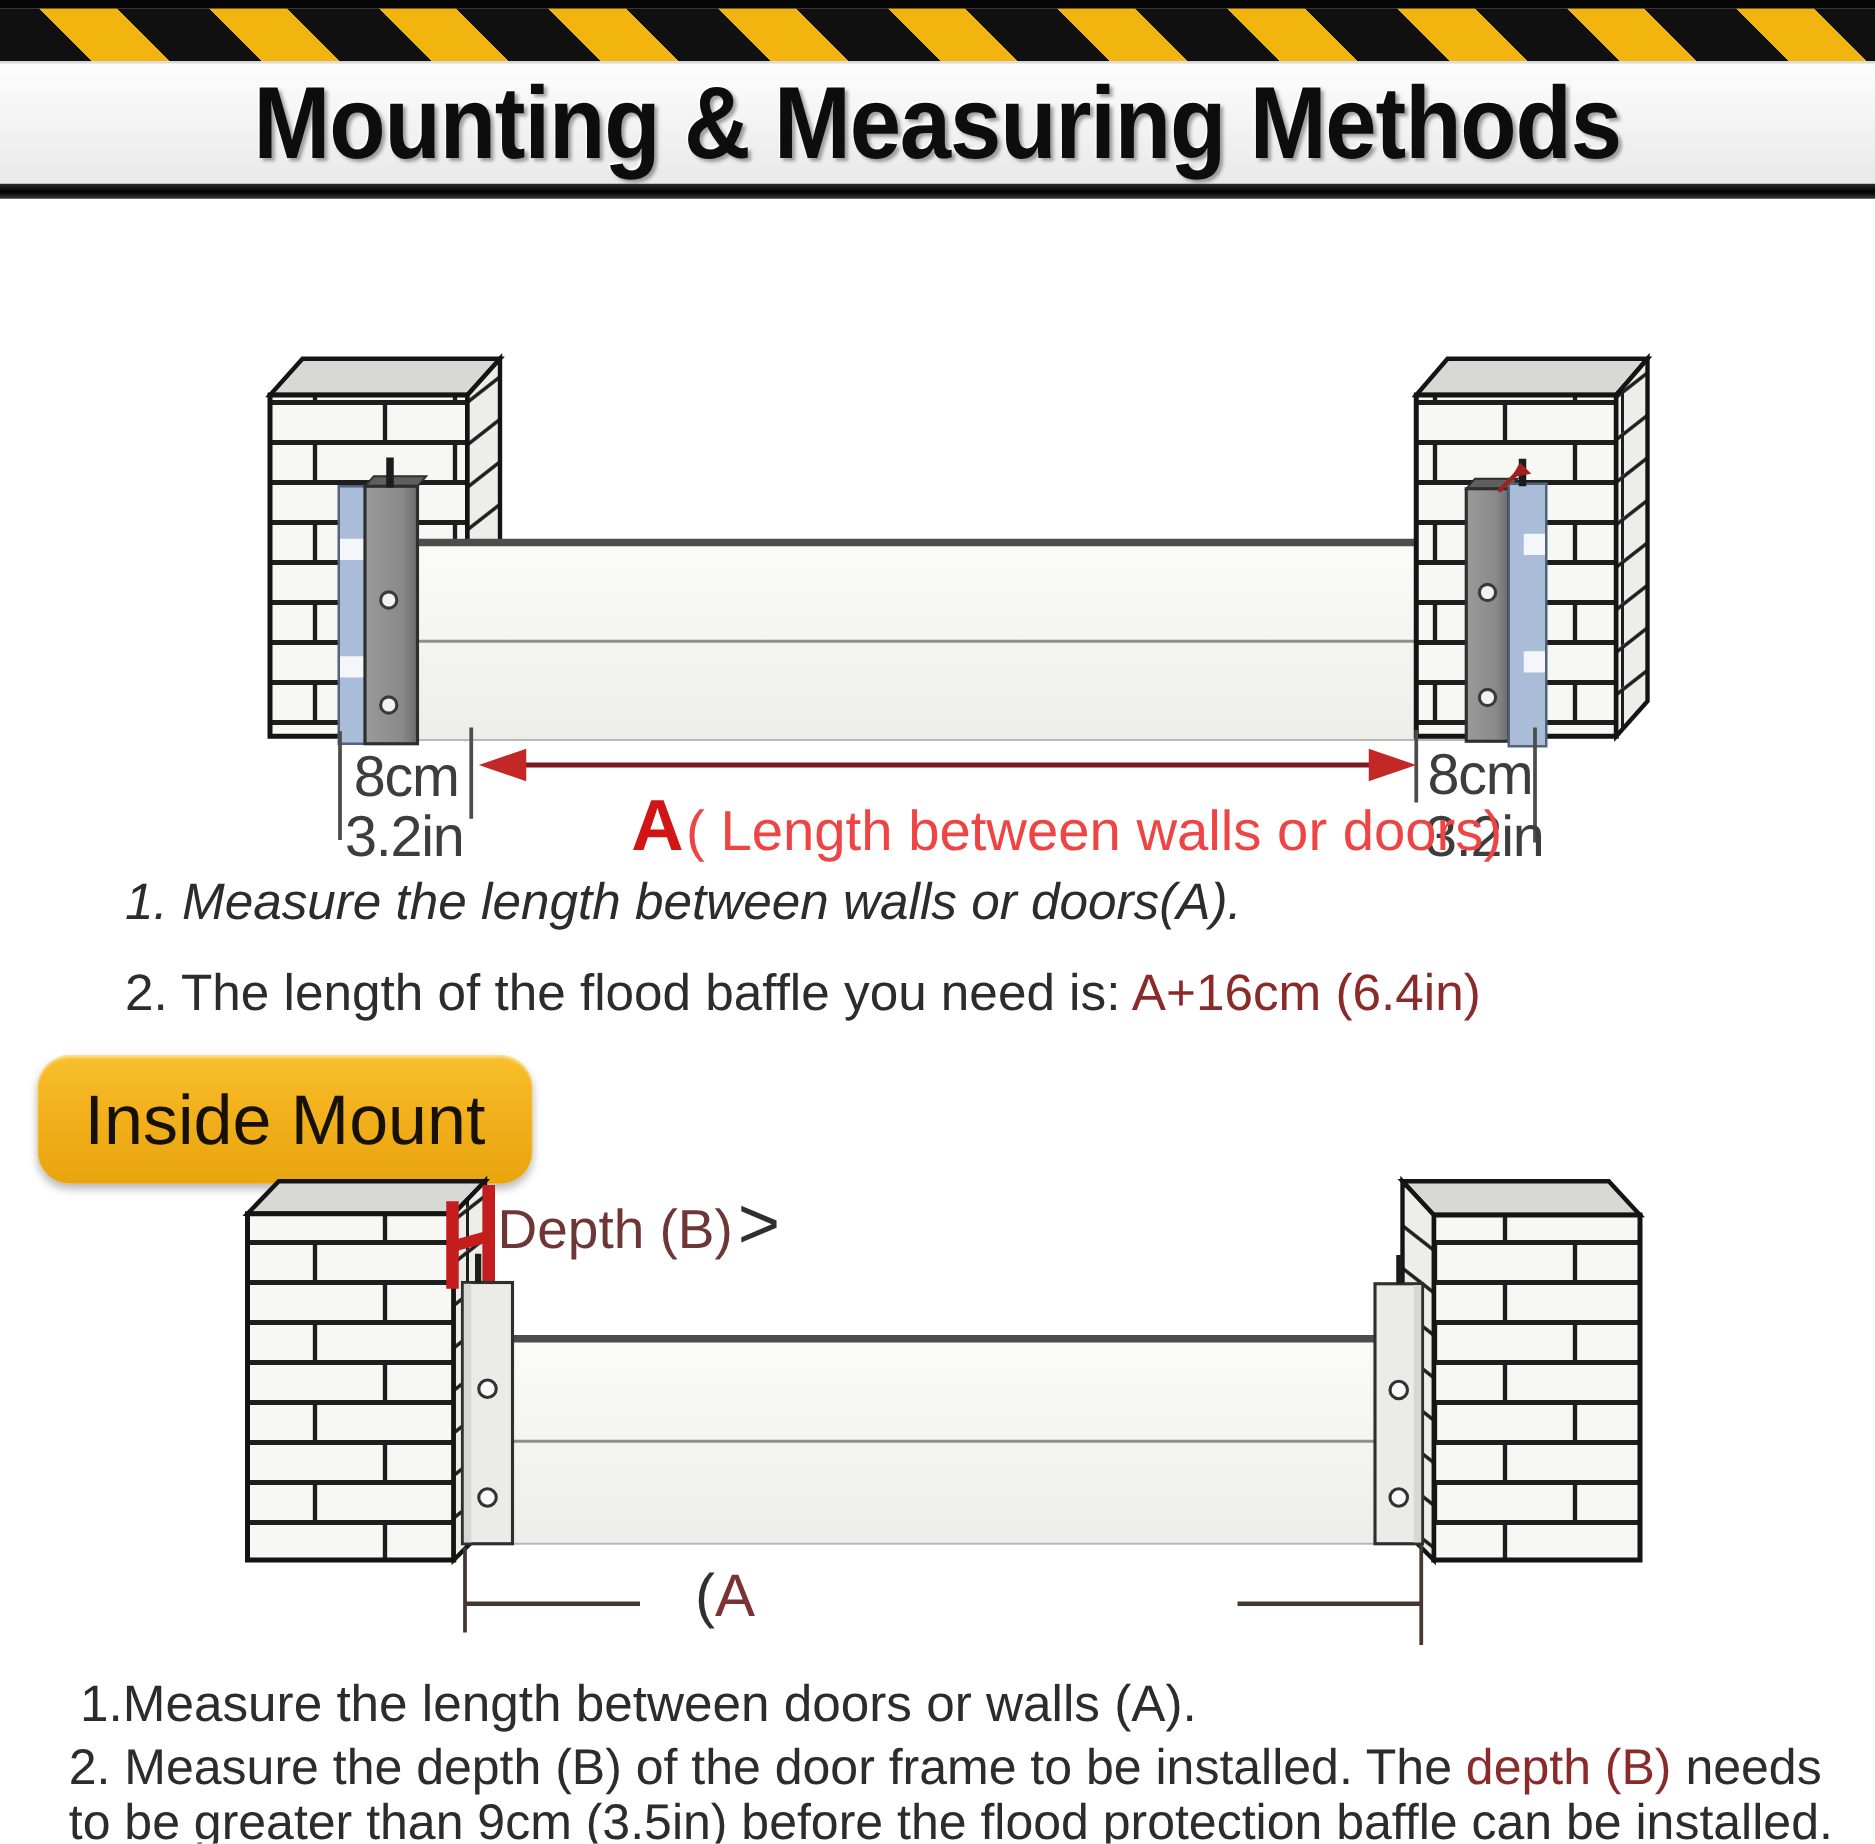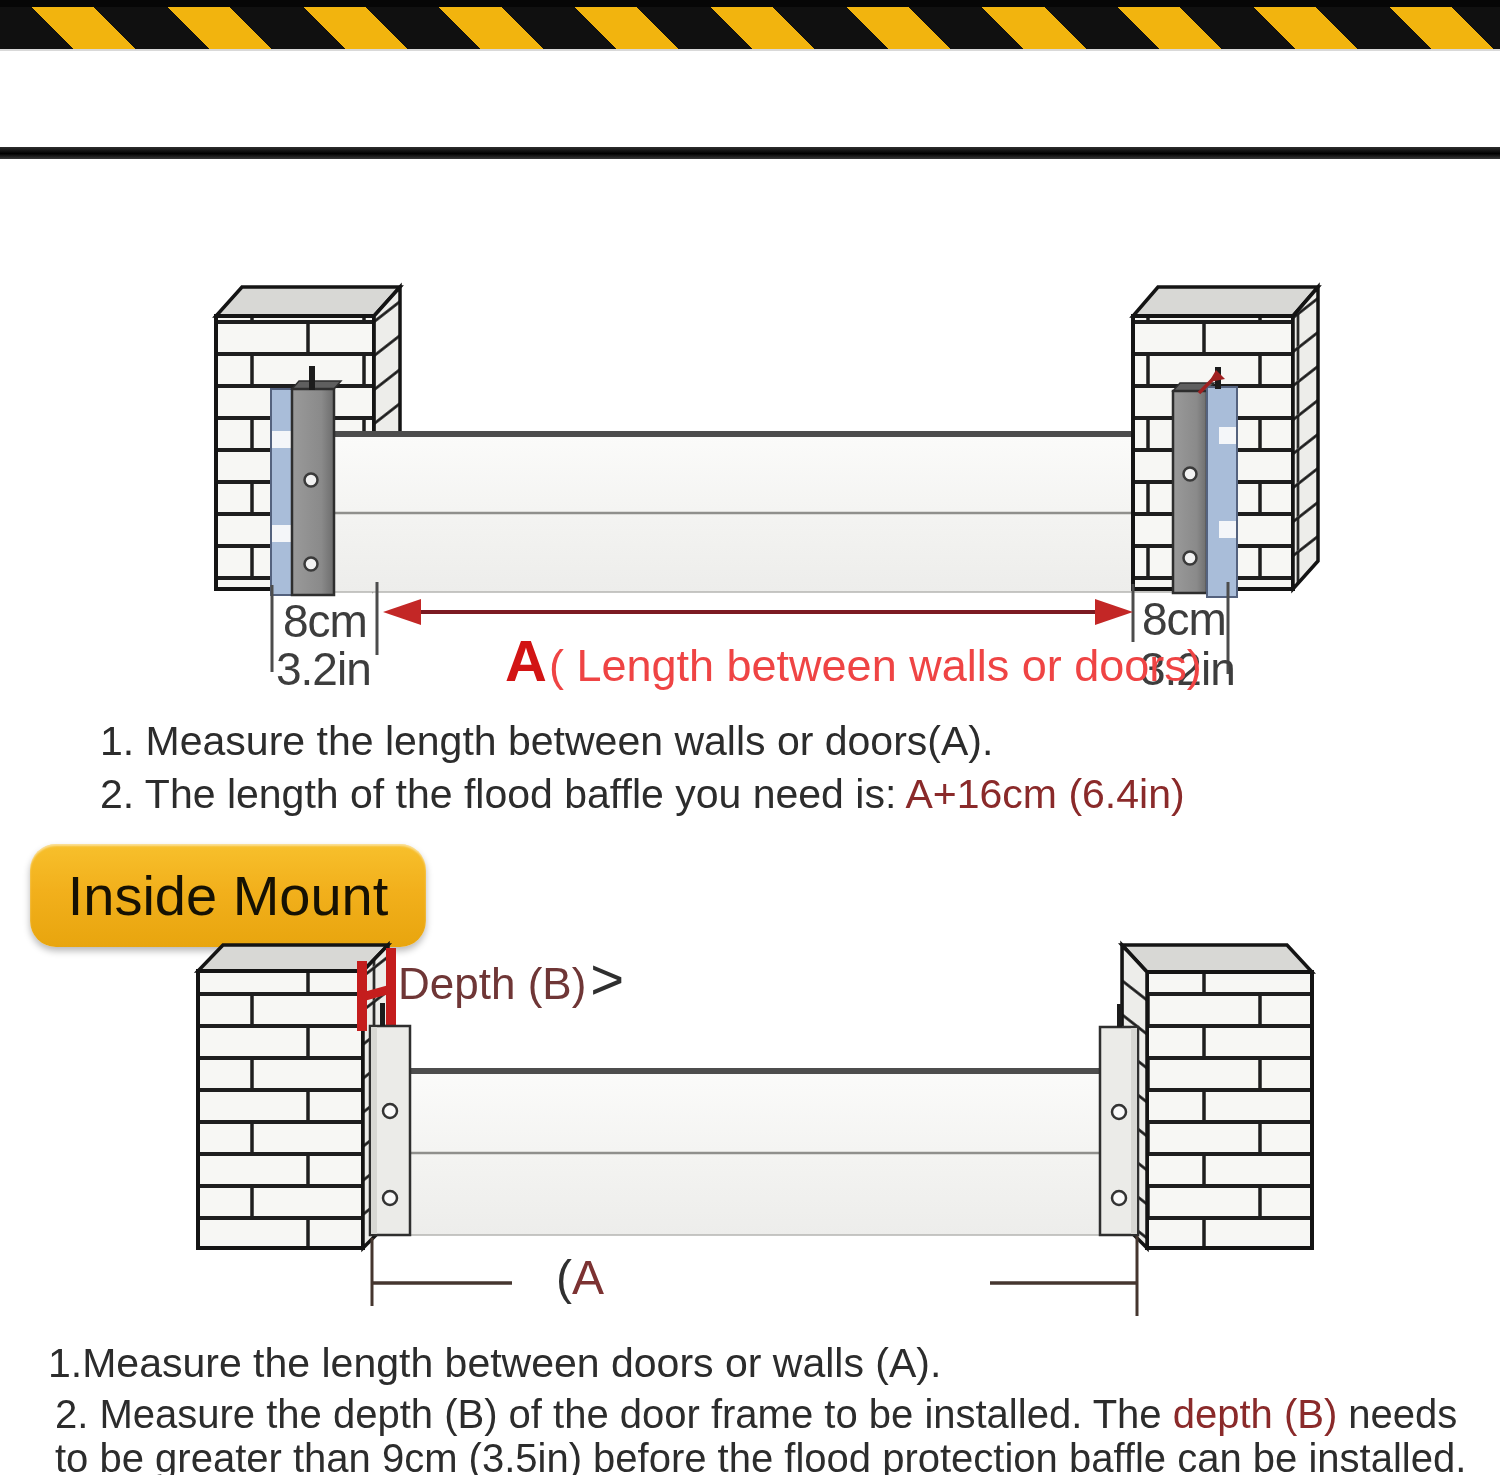--- a/index.html
+++ b/index.html
@@ -54,20 +54,23 @@
   .inside-a{color:#7c3232;}
   .step2-inside{left:55px;top:1392px;width:1430px;white-space:normal;line-height:44px;font-size:40px;color:#2c2c2c;}
 </style>
 </head>
 <body>
 
 <div class="page">
 
   <div class="top-edge"></div>
   <div class="hazard"></div>
+  <div class="title-band">
+    <div class="title">Mounting &amp; Measuring Methods</div>
+  </div>
   <div class="black-bar"></div>
 
   <div class="badge badge-inside">
     <span>Inside Mount</span>
   </div>
 
   <svg class="art" width="1500" height="1475" viewBox="0 0 1500 1475">
     <defs>
       <pattern id="brick" width="112" height="64" patternUnits="userSpaceOnUse">
         <rect width="112" height="64" fill="#f7f7f4"></rect>
@@ -207,34 +210,34 @@
   <div class="lbl dim" style="left:283px;top:598px;">8cm</div>
   <div class="lbl dim" style="left:276px;top:646px;">3.2in</div>
   <div class="lbl dim" style="left:1142px;top:596px;">8cm</div>
   <div class="lbl dim" style="left:1140px;top:646px;">3.2in</div>
 
   <div class="lbl span-label-outside">
     <span class="a-red">A</span>
       <span class="span-text">( Length between walls or doors)</span>
   </div>
 
-  <div class="lbl step" style="left:100px;top:721px;">1. Measure the length between walls or doors(A).</div>
+  <div class="lbl step" style="left:100px;top:701px;font-style:italic;">1. Measure the length between walls or doors(A).</div>
   <div class="lbl step" style="left:100px;top:774px;">
     <span>2. The length of the flood baffle you need is: </span><span class="maroon">A+16cm (6.4in)</span>
   </div>
 
   <div class="lbl depth-label">
     <span class="depth-prefix">Depth (B) </span>
     <span class="depth-gt">&gt;</span>
   </div>
 
   <div class="lbl span-label-inside">
     <span>(</span>
       <span class="inside-a">A</span>
   </div>
 
-  <div class="lbl step" style="left:48px;top:1343px;">1.Measure the length between doors or walls (A).</div>
+  <div class="lbl step" style="left:64px;top:1343px;">1.Measure the length between doors or walls (A).</div>
   <div class="lbl step2-inside">
     <span>2. Measure the depth (B) of the door frame to be installed. The </span><span class="maroon">depth (B)</span><span> needs</span><br>
     <span>to be greater than 9cm (3.5in) before the flood protection baffle can be installed.</span>
   </div>
 
 </div>
 
 </body></html>

